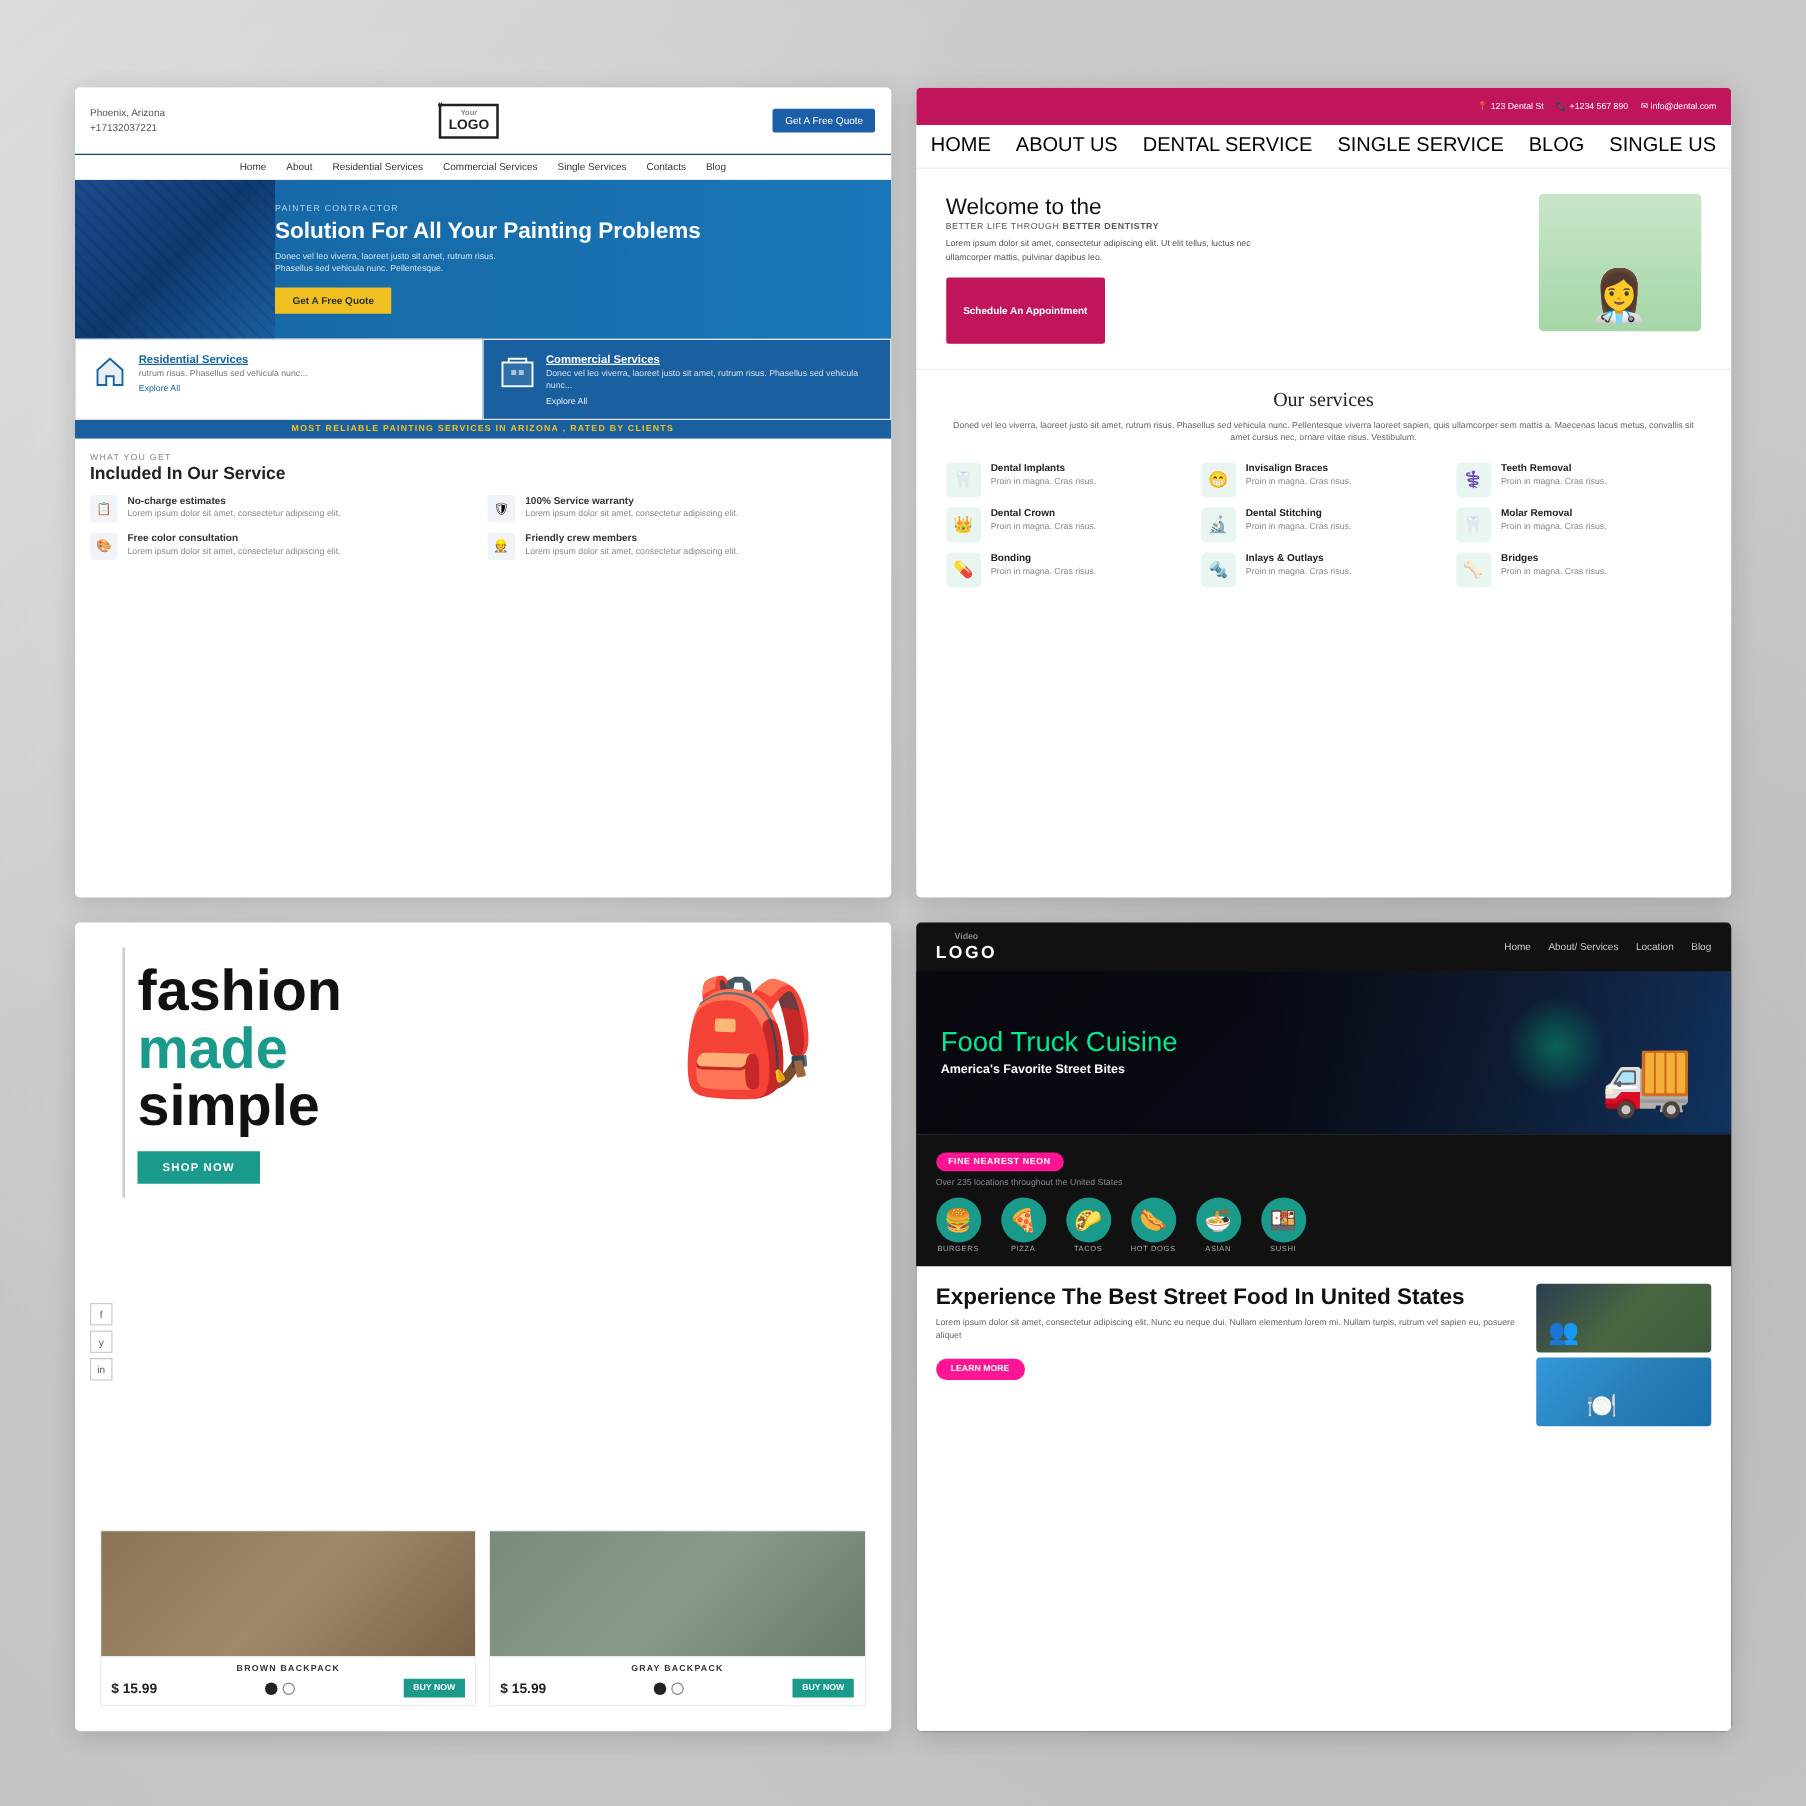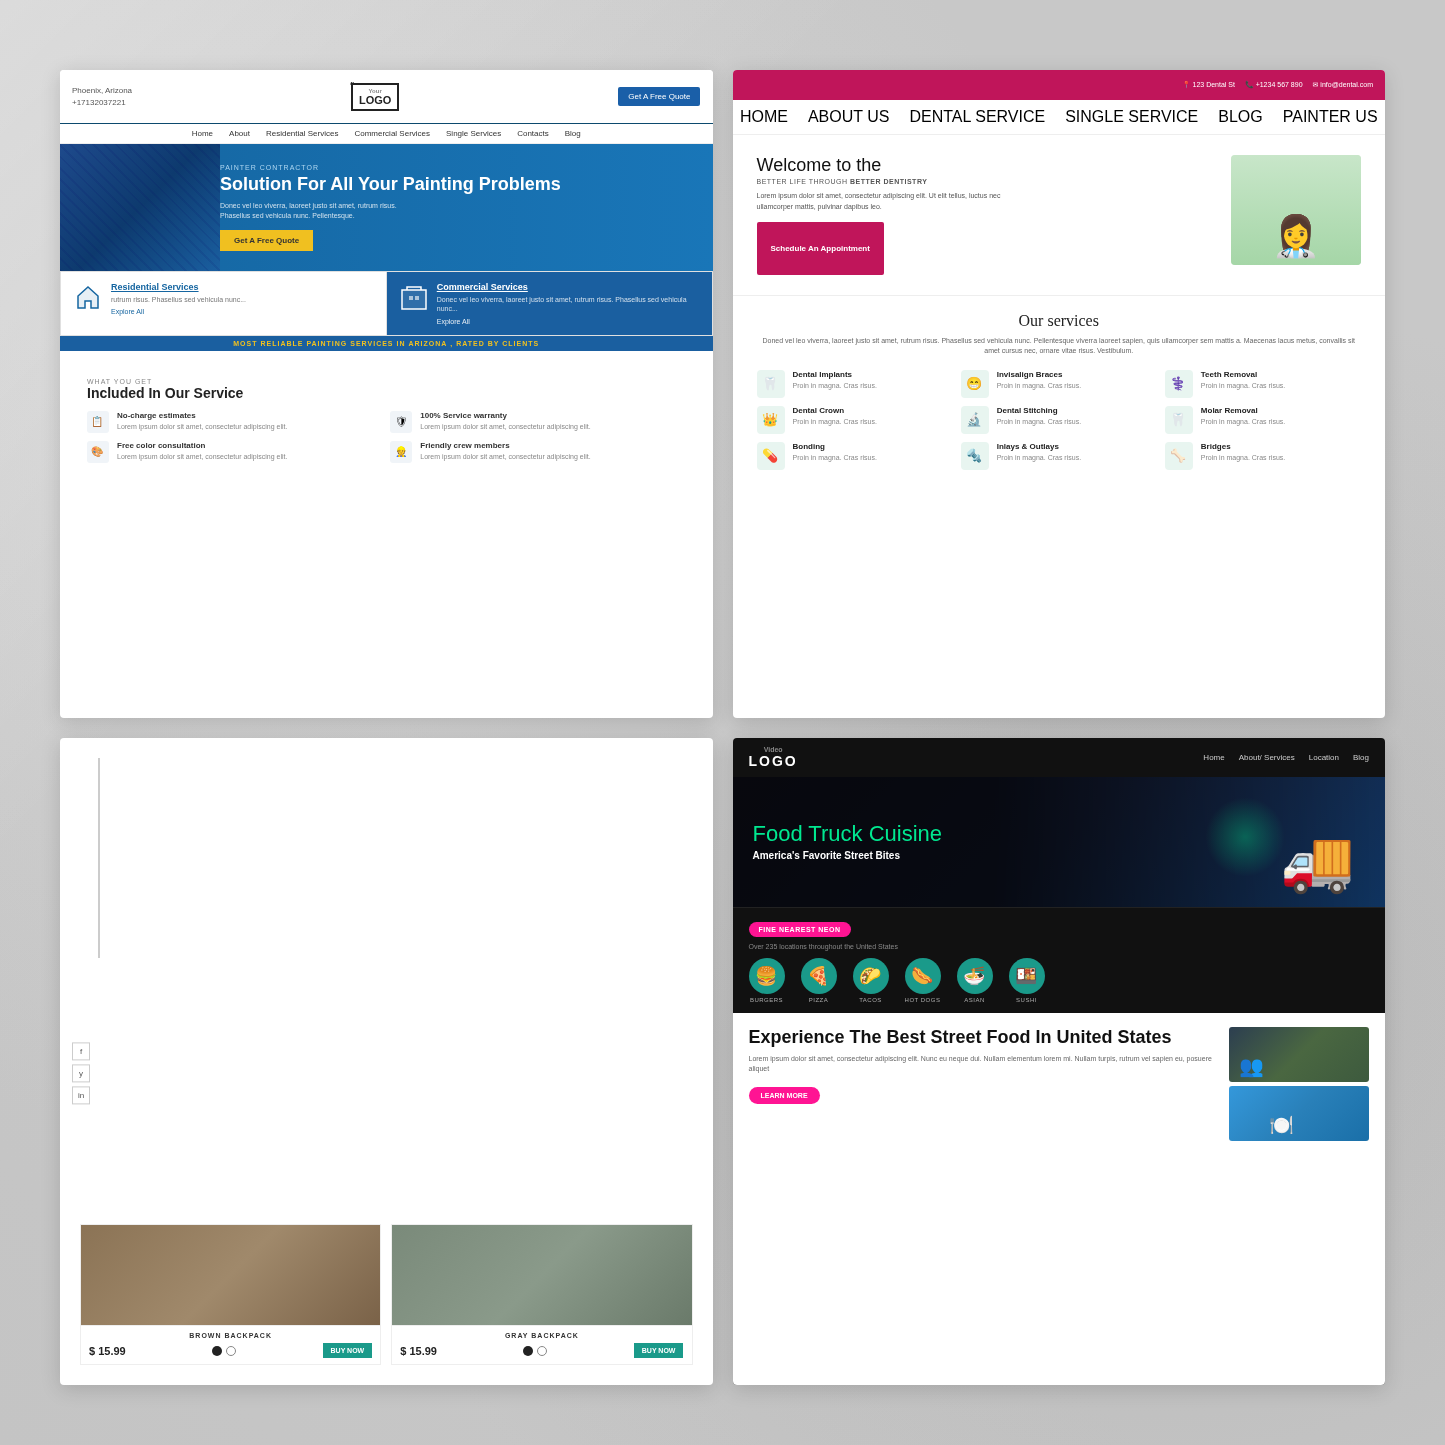--- a/index.html
+++ b/index.html
@@ -247,21 +247,21 @@
       letter-spacing: 1px;
       text-transform: uppercase;
     }
 
     .card1-rated span {
       color: #f0c020;
       font-weight: bold;
     }
 
     .card1-included {
-      padding: 27px;
+      padding: 12px;
       background: white;
     }
 
     .card1-included-title-sm {
       font-size: 7px;
       color: #888;
       letter-spacing: 1px;
       text-transform: uppercase;
     }
 
@@ -1000,21 +1000,21 @@
       <div class="card2-topbar-item">📞 +1234 567 890</div>
       <div class="card2-topbar-item">✉ info@dental.com</div>
     </div>
 
     <nav class="card2-nav">
       <span>HOME</span>
       <span>ABOUT US</span>
       <span>DENTAL SERVICE</span>
       <span>SINGLE SERVICE</span>
       <span>BLOG</span>
-      <span>PAINTER US</span>
+      <span>SINGLE US</span>
     </nav>
 
     <div class="card2-hero">
       <div class="card2-hero-text">
         <div class="card2-welcome">Welcome to the</div>
         <div class="card2-tagline">
           <span>BETTER LIFE THROUGH </span><strong>BETTER DENTISTRY</strong>
         </div>
         <p class="card2-lorem">Lorem ipsum dolor sit amet, consectetur adipiscing elit. Ut elit tellus, luctus nec ullamcorper mattis, pulvinar dapibus leo.</p>
         <button class="card2-schedule-btn">Schedule An Appointment</button>
@@ -1097,20 +1097,31 @@
   </div>
 
   <div class="card card-3">
     <div class="card3-left-border"></div>
     <div class="card3-social">
       <div class="card3-social-item">f</div>
       <div class="card3-social-item">y</div>
       <div class="card3-social-item">in</div>
     </div>
 
+    <div class="card3-hero">
+      <div class="card3-hero-text">
+        <div class="card3-headline">
+          <div>fashion</div>
+          <div class="teal">made</div>
+          <div>simple</div>
+        </div>
+        <button class="card3-shop-btn">SHOP NOW</button>
+      </div>
+      <div class="card3-bag-img"></div>
+    </div>
 
     <div class="card3-products">
       <div class="card3-product">
         <div class="card3-product-img brown"></div>
         <div class="card3-product-info">
           <div class="card3-product-name">BROWN BACKPACK</div>
           <div class="card3-product-price-row">
             <div class="card3-product-price">$ 15.99</div>
             <div class="card3-color-dots">
               <div class="dot-black"></div>

